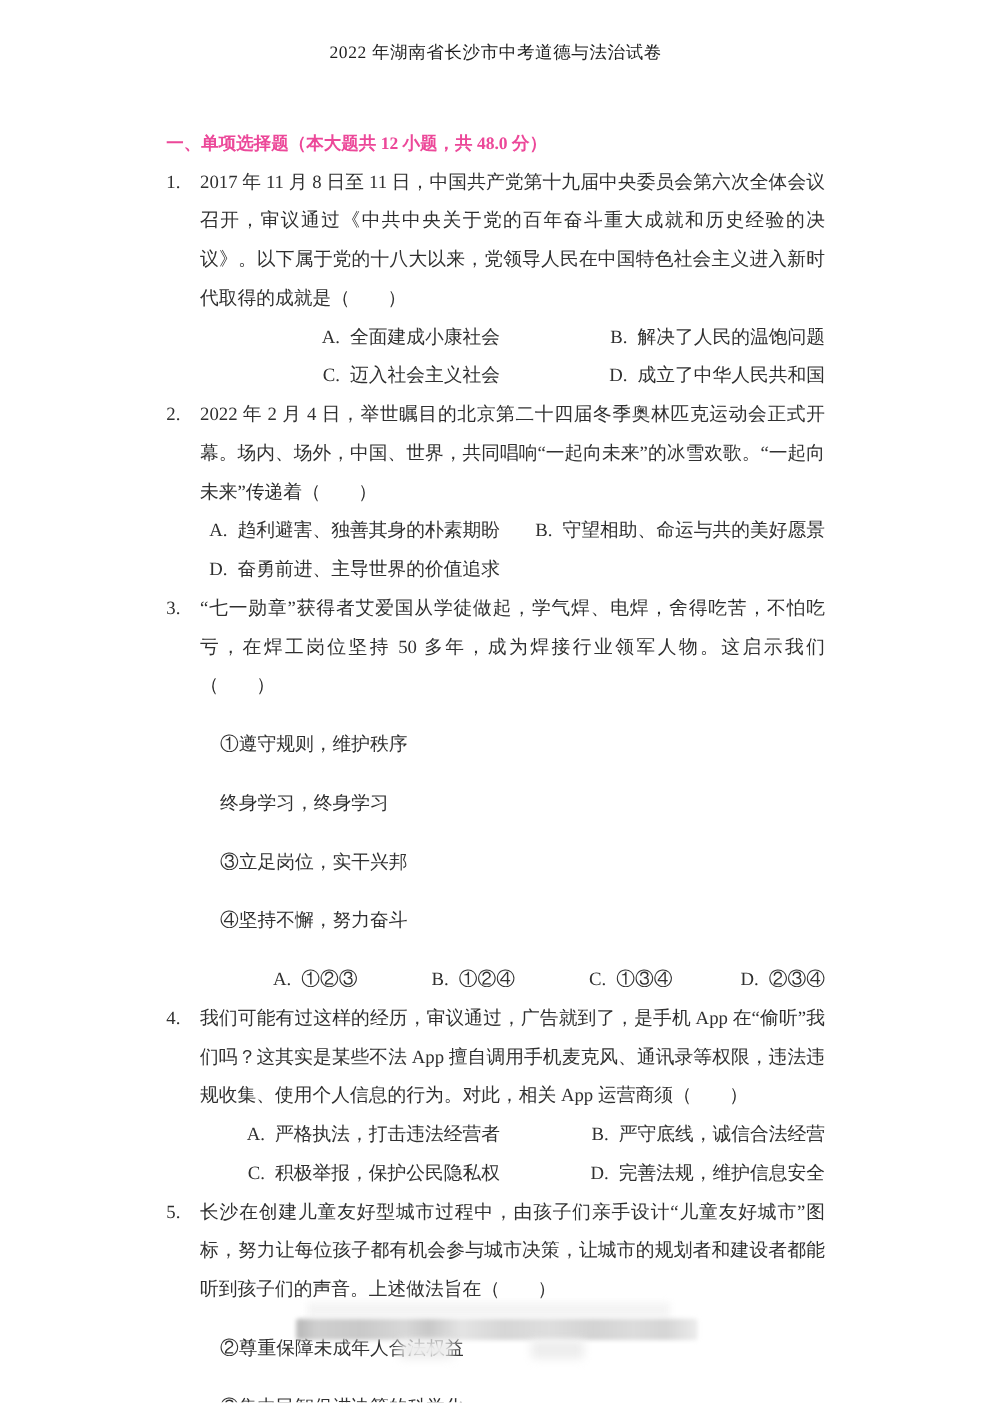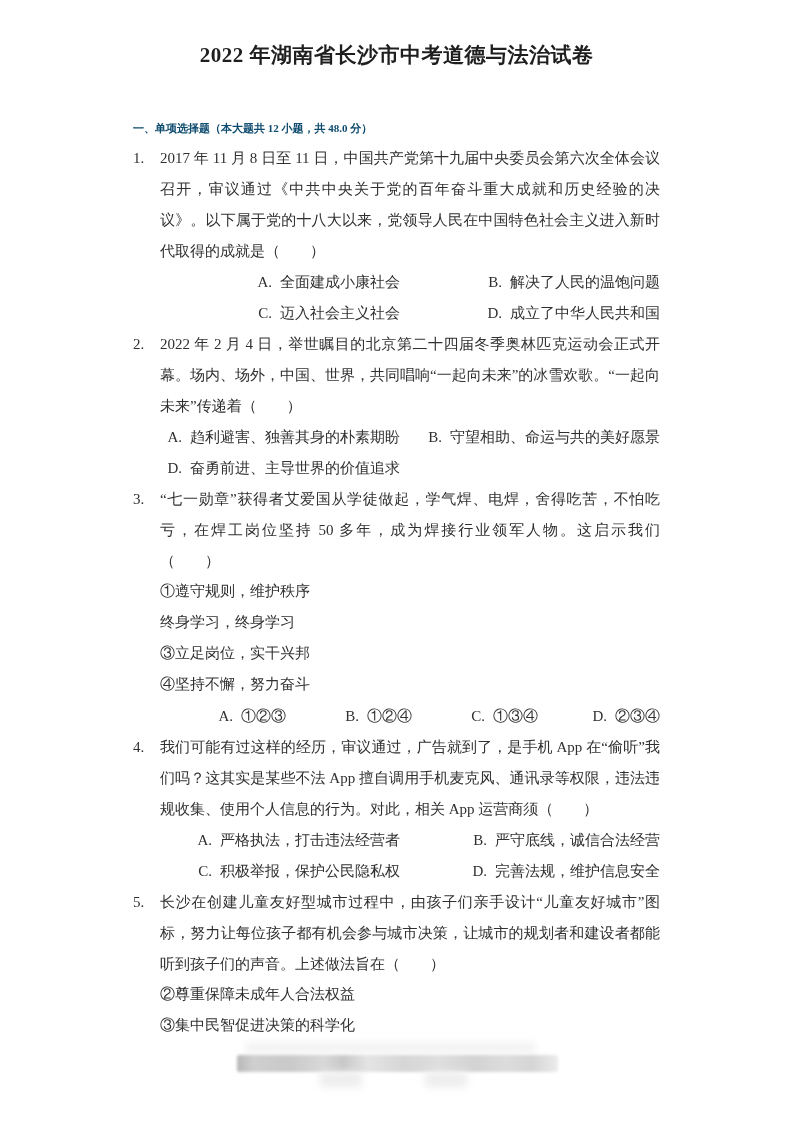--- a/index.html
+++ b/index.html
@@ -12,35 +12,35 @@
     width: 793px;
     height: 1122px;
     background: #ffffff;
     overflow: hidden;
     color: #303030;
     font-family: "Liberation Serif", "DejaVu Serif", serif;
     font-size: 15px;
   }
   .title {
     margin: 0;
-    padding-top: 40px;
-    font-size: 21px;
+    padding-top: 28px;
+    font-size: 14px;
     line-height: 30px;
-    font-weight: 700;
+    font-weight: 400;
     text-align: center;
     color: #1e1e1e;
     letter-spacing: 0.5px;
   }
   .section-header {
     margin-top: 47px;
     padding: 0 133px;
-    font-size: 11px;
+    font-size: 14px;
     line-height: 22px;
     font-weight: 700;
-    color: #0c4a6e;
+    color: #ec4899;
   }
   .questions {
     margin-top: 4px;
   }
   .question {
     display: flex;
     padding: 0 133px;
   }
   .qnum {
     flex: 0 0 27px;
@@ -50,23 +50,22 @@
     flex: 1 1 auto;
     min-width: 0;
   }
   .stem {
     margin: 0;
     line-height: 31px;
     text-align: justify;
     text-justify: inter-ideograph;
   }
   .subitem {
-    margin: 0;
-    line-height: 31px;
-    font-family: Liberation Mono, monospace;
+    margin: 16px;
+    line-height: 31px;
   }
   .opts2 {
     display: grid;
     grid-template-columns: 240px 1fr;
   }
   .opts4 {
     display: grid;
     grid-template-columns: 126px 126px 126px 1fr;
   }
   .opt {

